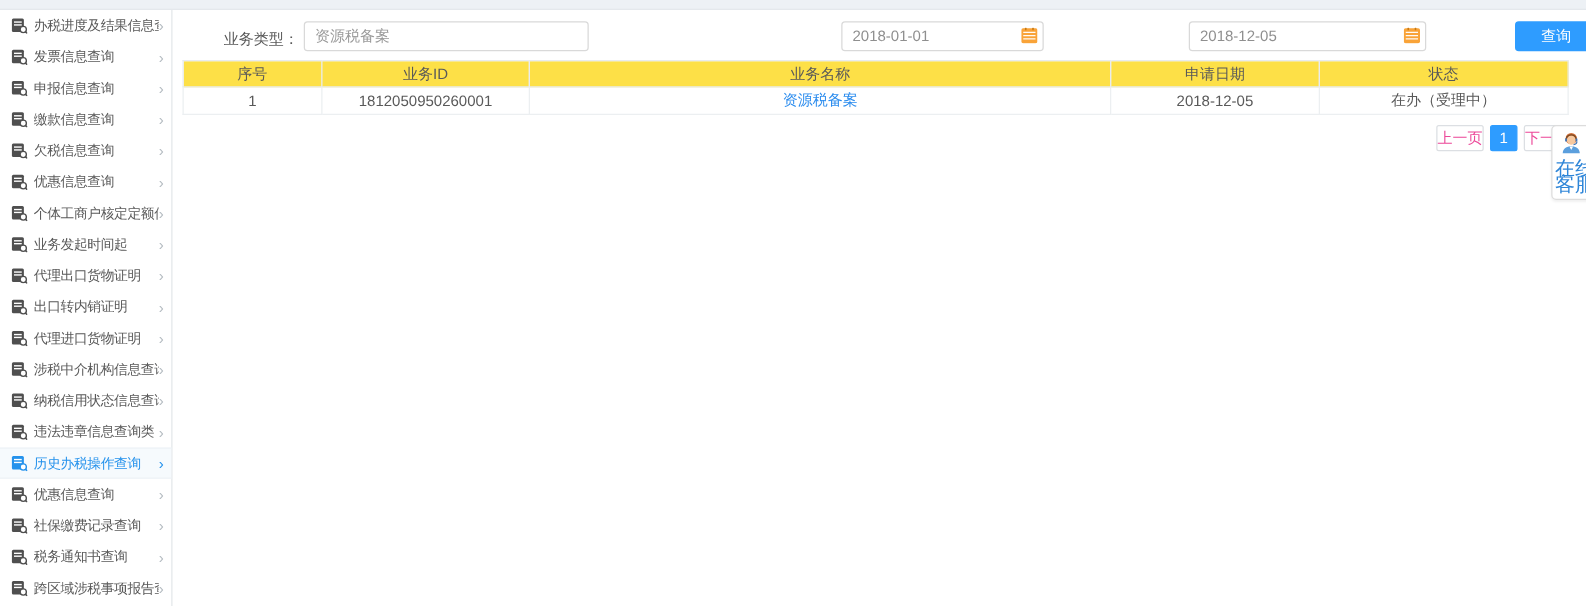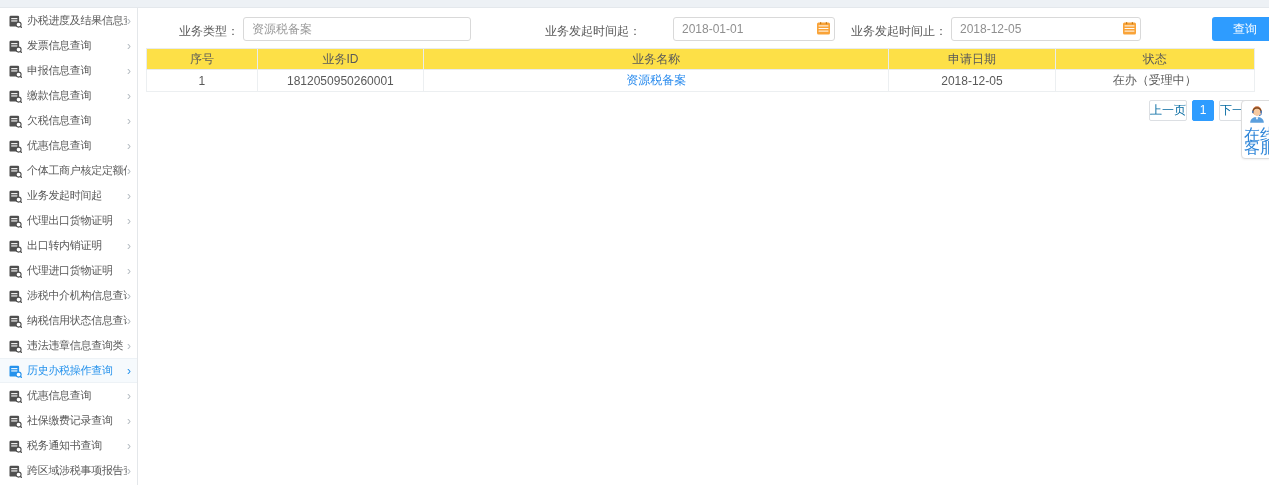--- a/index.html
+++ b/index.html
@@ -42,21 +42,21 @@
   
   .result-table { position:absolute; left:7px; right:14px; top:40px; border-collapse:collapse; table-layout:fixed;
                   width:calc(100% - 21px); font-size:12px; }
   .result-table th { background:#fde047; border:1px solid #e8ebee; height:21px; font-weight:normal; color:#595959; text-align:center; }
   .result-table td { background:#fff; border:1px solid #eceff1; height:22px; color:#595959; text-align:center; }
   .biz-link { color:#2b8cee; cursor:pointer; text-decoration:none; }
 
   
   .pagination { position:absolute; top:92px; right:12px; display:flex; gap:5px; align-items:center; }
   .pg-btn { height:21px; line-height:19px; padding:0 0; border:1px solid #dcdfe3; background:#fff; font-size:12px;
-            color:#0369a1; border-radius:2px; cursor:pointer; font-family:inherit; }
+            color:#ec4899; border-radius:2px; cursor:pointer; font-family:inherit; }
   .pg-num { height:21px; min-width:22px; line-height:19px; text-align:center; border:1px solid #2e9cff; background:#2e9cff;
             color:#fff; font-size:12px; border-radius:2px; cursor:pointer; font-family:inherit; padding:0 4px; }
 
   
   .svc { position:absolute; top:92px; right:-4px; width:32px; background:#fff; border:1px solid #dcdcdc; border-radius:4px;
          padding:3px 2px 4px; text-align:center; z-index:5; cursor:pointer; box-shadow:0 1px 2px rgba(0,0,0,.06); }
   .svc .av { width:20px; height:20px; margin:0 auto; line-height:0; }
   .svc .svc-line { font-size:16px; color:#2f86d8; line-height:13px; white-space:nowrap; }
 
   .defs { position:absolute; width:0; height:0; overflow:hidden; }
@@ -232,29 +232,27 @@
   </div>
 
   <div class="content">
 
     <div class="filters">
       <span class="f-label lab-type">业务类型：</span>
       <span class="f-input-wrap wrap-type">
         <input class="f-input" type="text" value="资源税备案" style="">
       </span>
 
-      <span class="f-label lab-from">业务发起时间起：</span>
       <span class="f-input-wrap wrap-from with-cal">
         <input class="f-input" type="text" value="2018-01-01" style="">
         <span class="cal-btn"><svg width="13" height="13">
               <use href="#i-cal"></use>
             </svg></span>
       </span>
 
-      <span class="f-label lab-to">业务发起时间止：</span>
       <span class="f-input-wrap wrap-to with-cal">
         <input class="f-input" type="text" value="2018-12-05" style="">
         <span class="cal-btn"><svg width="13" height="13">
               <use href="#i-cal"></use>
             </svg></span>
       </span>
 
       <button class="query-btn">查询</button>
     </div>
 

